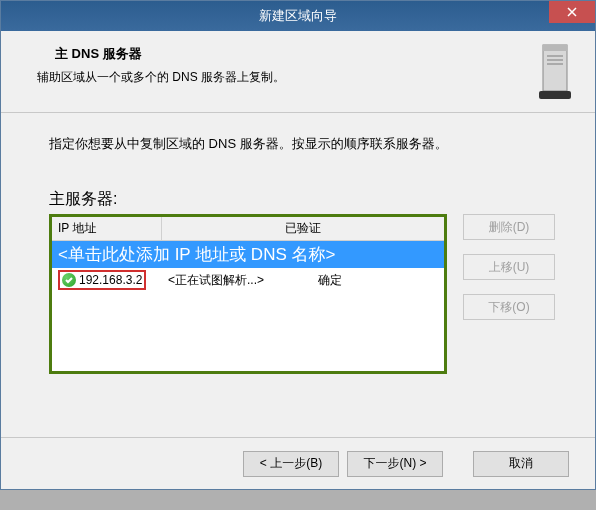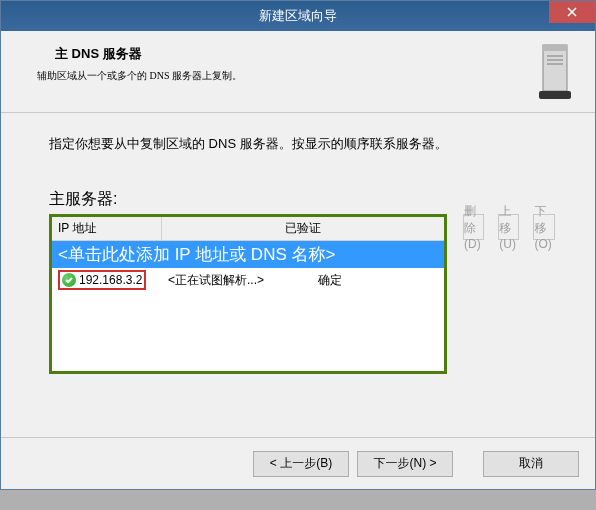--- a/index.html
+++ b/index.html
@@ -3,21 +3,21 @@
 <meta charset="utf-8">
 <style>
   * { box-sizing: border-box; margin: 0; padding: 0; font-family: "Microsoft YaHei", "SimSun", sans-serif; }
   body { background: #b0b0b0; width: 596px; height: 510px; overflow: hidden; }
   .window { width: 596px; height: 490px; background: #f0f0f0; border: 1px solid #5a7ca0; position: relative; }
   .titlebar { height: 30px; background: linear-gradient(to bottom, #2c5d8f, #3a6a9d); display: flex; align-items: center; justify-content: center; position: relative; color: #fff; font-size: 13px; }
   .titlebar .close { position: absolute; right: 0; top: 0; width: 46px; height: 22px; background: #c75050; display: flex; align-items: center; justify-content: center; }
   .titlebar .close svg { stroke: #fff; stroke-width: 1.5; }
   .header { padding: 14px 20px 16px 20px; border-bottom: 1px solid #c8c8c8; position: relative; min-height: 82px; background: #f0f0f0;}
   .header-title { font-size: 13px; font-weight: bold; margin-left: 34px; }
-  .header-sub { font-size: 10px; margin-top: 6px; margin-left: 16px; font-family: Liberation Serif, serif; }
+  .header-sub { font-size: 12px; margin-top: 6px; margin-left: 16px; }
   .server-icon { position: absolute; right: 22px; top: 12px; }
   .content { padding: 16px 40px 0 48px; font-size: 12px; }
   .instruction { font-size: 13px; margin-bottom: 36px; margin-top: 6px;}
   .label-main { font-size: 16px; margin-bottom: 4px; }
   .grid-wrap { display: flex; gap: 16px; }
   .grid { flex: 1; border: 3px solid #4d7c0f; background: #fff; height: 160px; font-size: 12px; }
   .grid-header { display: flex; background: #f0f0f0; border-bottom: 1px solid #d0d0d0; }
   .grid-header > div { padding: 3px 6px; border-right: 1px solid #d0d0d0; font-size: 12px;}
   .col-ip { width: 110px; }
   .col-fqdn { width: 150px; }
@@ -25,24 +25,24 @@
   .grid-body { }
   .row-input { background: #3399ff; color: #fff; padding: 2px 6px; font-size: 17px; }
   .row-data { display: flex; align-items: center; }
   .row-data > div { padding: 2px 6px; font-size: 12px; }
   .cell-ip { width: 110px; display: flex; align-items: center; gap: 3px;}
   .cell-fqdn { width: 150px; }
   .cell-valid { flex: 1; }
   .ip-box { border: 2px solid #d03030; padding: 1px 2px; display: inline-flex; align-items: center; gap: 3px; }
   .check-icon { width: 14px; height: 14px; border-radius: 50%; background: radial-gradient(circle at 30% 30%, #6ad06a, #2aa52a); display: inline-flex; align-items: center; justify-content: center; flex-shrink: 0; }
   .check-icon svg { stroke: #fff; stroke-width: 2; fill: none; }
-  .side-buttons { width: 92px; display: flex; flex-direction: row; gap: 14px; }
+  .side-buttons { width: 92px; display: flex; flex-direction: column; gap: 14px; }
   .btn { height: 26px; background: #e1e1e1; border: 1px solid #acacac; font-size: 12px; display: flex; align-items: center; justify-content: center; cursor: pointer; }
   .btn.disabled { color: #a0a0a0; border-color: #c8c8c8; background: #efefef; cursor: default; }
-  .footer { position: absolute; bottom: 0; left: 0; right: 0; height: 52px; border-top: 1px solid #c8c8c8; display: flex; align-items: center; justify-content: flex-end; padding-right: 16px; gap: 8px; background: #f0f0f0;}
+  .footer { position: absolute; bottom: 0; left: 0; right: 0; height: 52px; border-top: 1px solid #c8c8c8; display: flex; align-items: center; justify-content: flex-end; padding-right: 26px; gap: 8px; background: #f0f0f0;}
   .footer .btn { width: 96px; height: 26px; }
   .footer .gap { width: 14px; }
 </style>
 </head>
 <body>
 
 <div class="window">
   <div class="titlebar">
     <span>新建区域向导</span>
     <div class="close">

